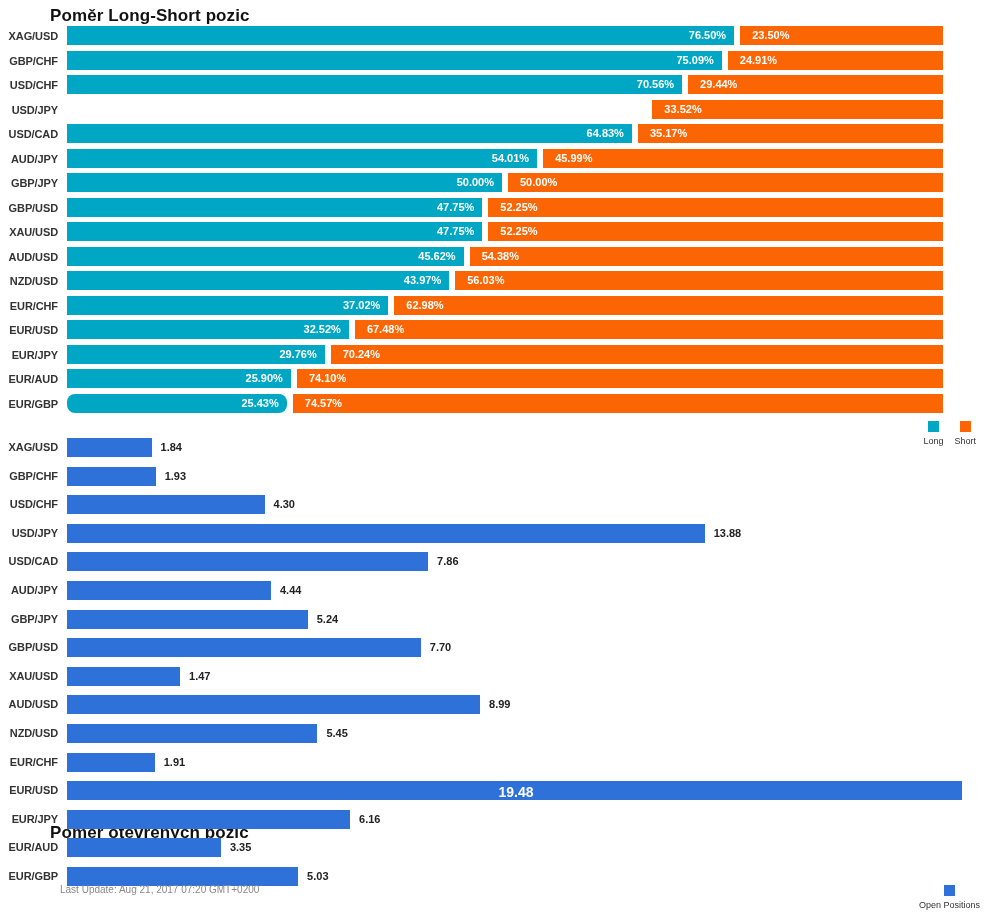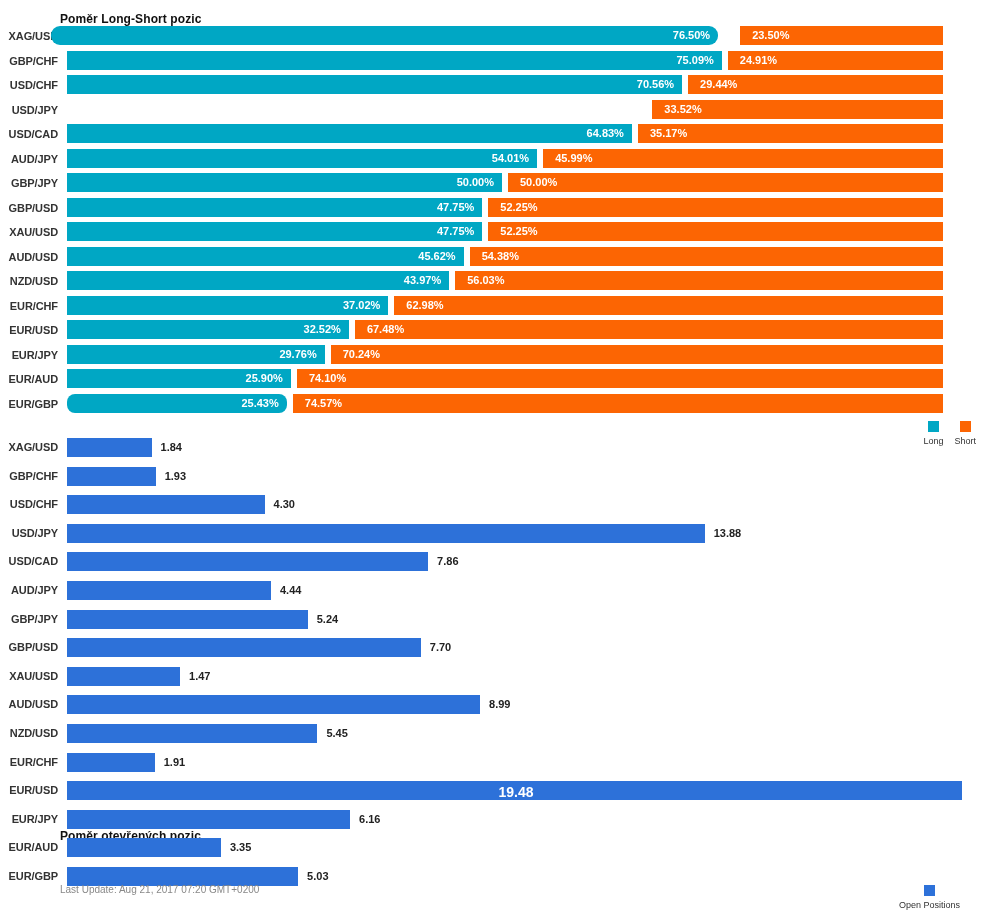--- a/index.html
+++ b/index.html
@@ -11,27 +11,26 @@
     overflow: hidden;
   }
   .page { position: relative; width: 986px; height: 912px; background:#fff; }
 
   
   .chart1 { position:absolute; left:0; top:0; width:986px; height:435px; }
   .chart2 { position:absolute; left:0; top:410px; width:986px; height:502px; }
 
   .chart-title {
     position:absolute;
-    left:60px;
-    font-size:12px;
+    left:50px;
+    font-size:17px;
     font-weight:bold;
     color:#111;
     letter-spacing:0.1px;
     white-space:nowrap;
-    margin-top:6px;
   }
   .c1-title { top:6px; }
   .c2-title { top:413px; }
 
   .rows { position:absolute; left:0; width:986px; }
   .c1-rows { top:26px; }
   .c2-rows { top:436px; }
 
   .row {
     position:relative;
@@ -103,21 +102,21 @@
     position:absolute;
     display:flex;
     align-items:center;
     gap:5px;
     font-size:9px;
     color:#333;
   }
   .legend .item { display:flex; align-items:center; gap:4px; margin-right:6px;flex-direction:column; }
   .legend .swatch { width:11px; height:11px; display:inline-block; }
   .legend-1 { right:4px; top:421px; }
-  .legend-2 { right:20px; top:885px; }
+  .legend-2 { right:0; top:885px; }
   .sw-long  { background:#00a7c4; }
   .sw-short { background:#fc6503; }
   .sw-open  { background:#2d71d9; }
 
   .last-update {
     position:absolute;
     left:60px;
     top:884px;
     font-size:10px;
     color:#888;
@@ -127,21 +126,21 @@
 </head>
 <body>
 
 <div class="page">
 
   <div class="chart1">
     <div class="chart-title c1-title">Poměr Long-Short pozic</div>
     <div class="rows c1-rows" id="c1-rows">
         <div class="row c1-row">
           <div class="cat-label">XAG/USD</div>
-          <div class="bar bar-long" style="left: 51px; width: 667.14px; border-radius: 9px;">
+          <div class="bar bar-long" style="left: 67px; width: 667.14px;">
             <span class="bar-val inside-right">76.50%</span>
           </div>
           <div class="bar bar-short" style="left: 740.14px; width: 202.86px;">
             <span class="bar-val inside-left">23.50%</span>
           </div>
         </div>
         <div class="row c1-row">
           <div class="cat-label">GBP/CHF</div>
           <div class="bar bar-long" style="left: 67px; width: 654.788px;">
             <span class="bar-val inside-right">75.09%</span>

